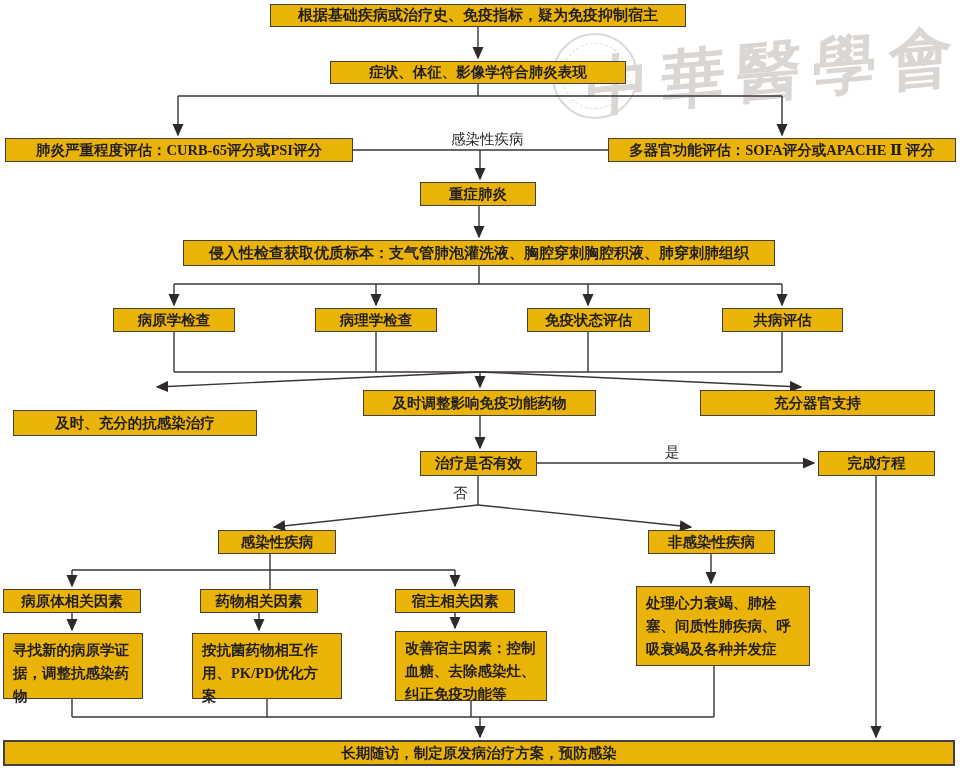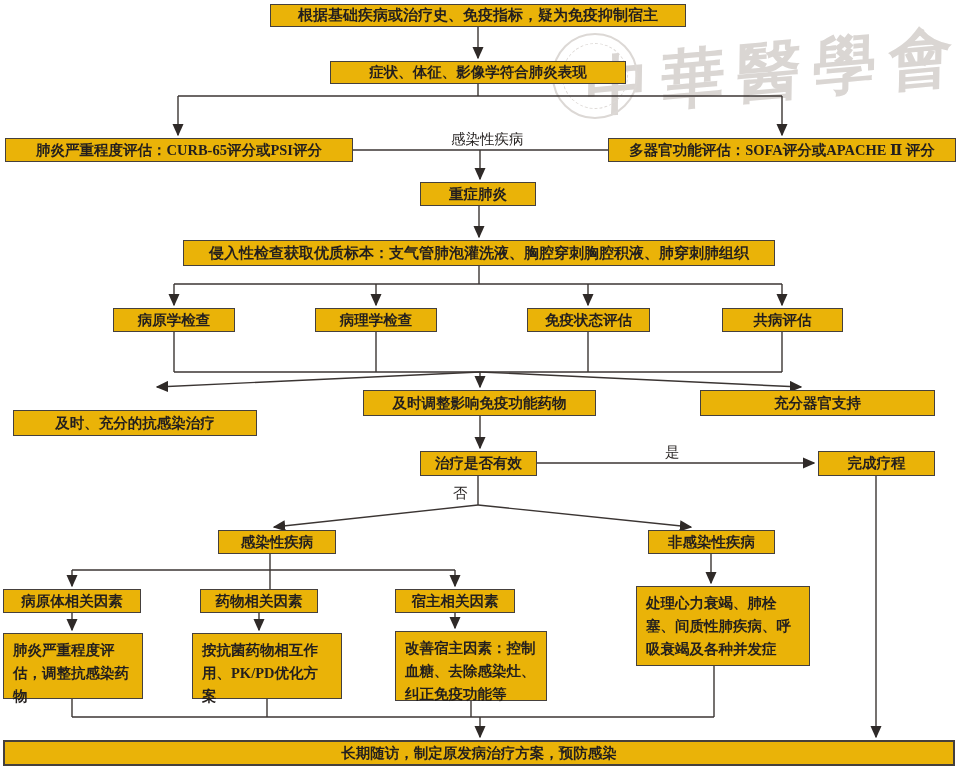--- a/index.html
+++ b/index.html
@@ -144,19 +144,19 @@
   <div class="edgelabel" style="left:453px;top:484px;">否</div>
 
   <div class="node" style="left:218px;top:530px;width:118px;height:24px;">感染性疾病</div>
   <div class="node" style="left:648px;top:530px;width:127px;height:24px;">非感染性疾病</div>
 
   <div class="node" style="left:3px;top:589px;width:138px;height:24px;">病原体相关因素</div>
   <div class="node" style="left:200px;top:589px;width:118px;height:24px;">药物相关因素</div>
   <div class="node" style="left:395px;top:589px;width:120px;height:24px;">宿主相关因素</div>
   <div class="node wrap" style="left:628px;top:586px;width:174px;height:80px;margin-left:8px;">处理心力衰竭、肺栓塞、间质性肺疾病、呼吸衰竭及各种并发症</div>
 
-  <div class="node wrap" style="left:3px;top:633px;width:140px;height:66px;">肺炎严重程度评估，调整抗感染药物</div>
+  <div class="node wrap" style="left:3px;top:633px;width:140px;height:66px;">寻找新的病原学证据，调整抗感染药物</div>
   <div class="node wrap" style="left:192px;top:633px;width:150px;height:66px;">按抗菌药物相互作用、PK/PD优化方案</div>
   <div class="node wrap" style="left:395px;top:631px;width:152px;height:70px;">改善宿主因素：控制血糖、去除感染灶、纠正免疫功能等</div>
 
   <div class="node final" style="left:3px;top:740px;width:952px;height:26px;">长期随访，制定原发病治疗方案，预防感染</div>
 
 </div>
 
 </body></html>

